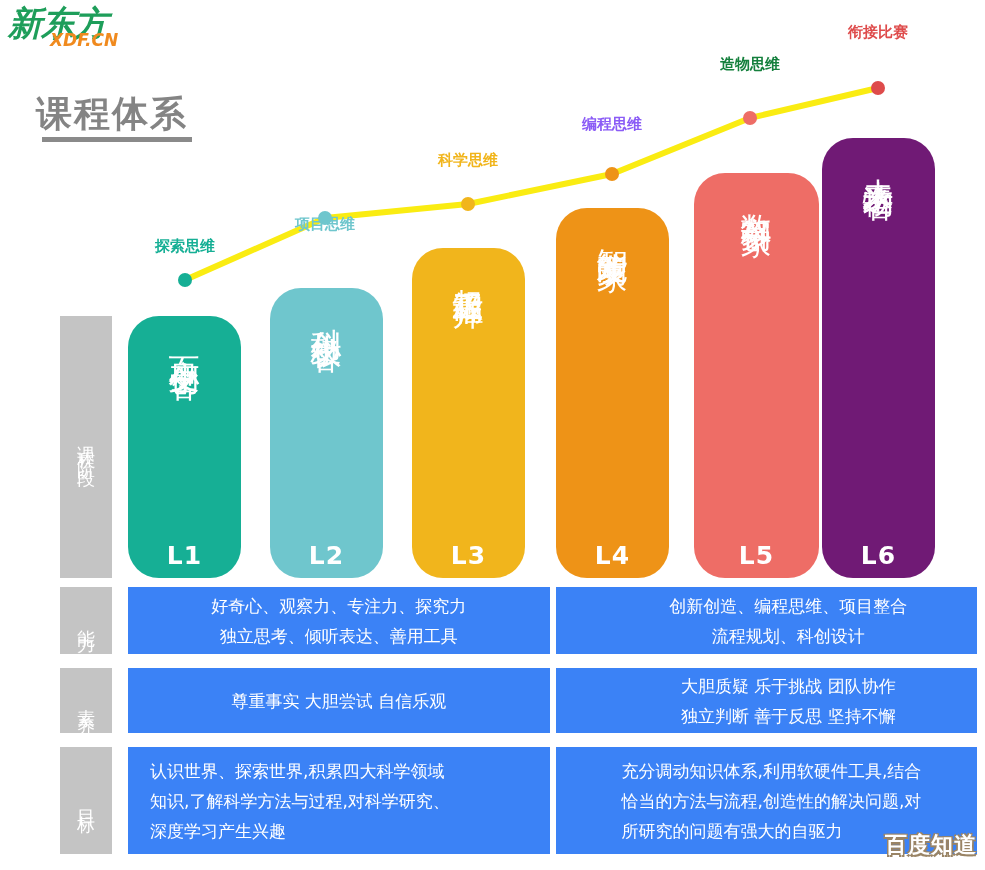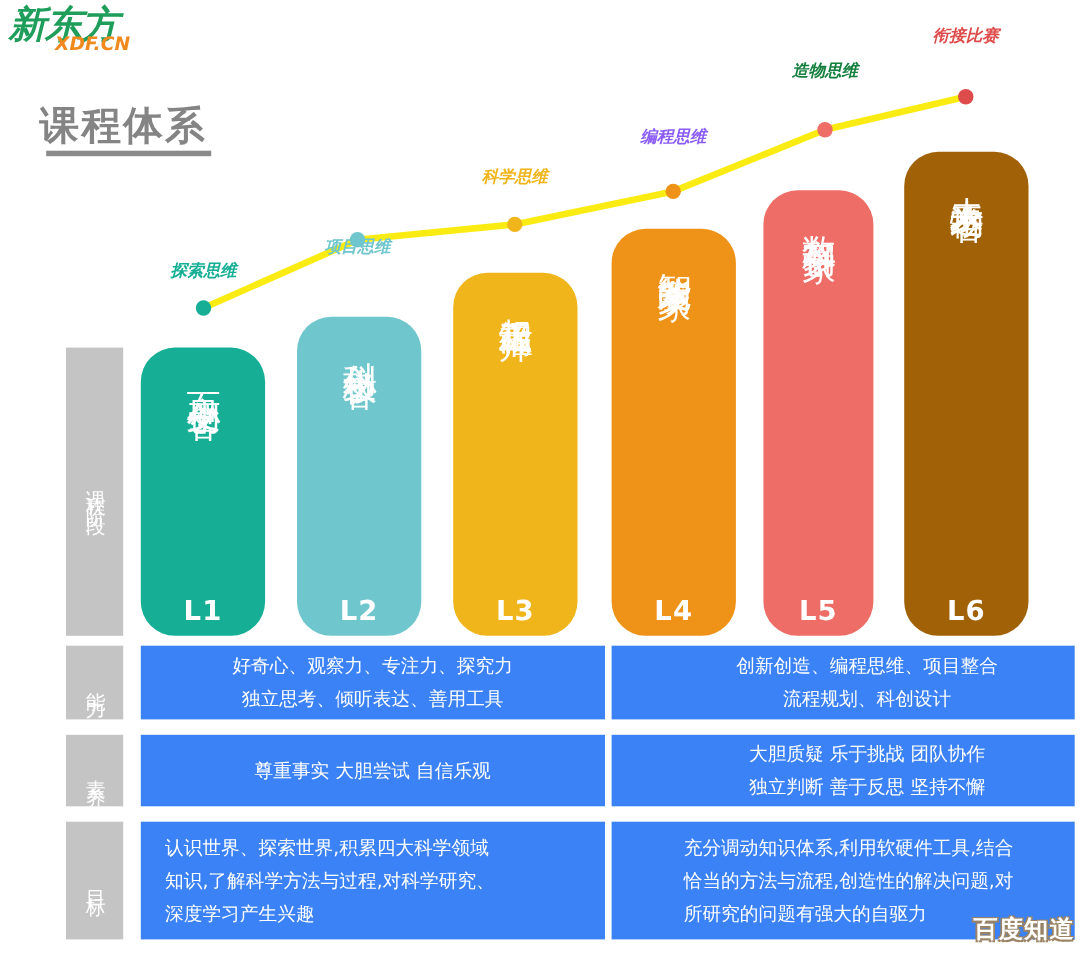--- a/index.html
+++ b/index.html
@@ -39,21 +39,20 @@
   }
 
   
   #chart { position: absolute; left: 0; top: 0; width: 985px; height: 590px; }
   #line-svg { position: absolute; left: 0; top: 0; width: 985px; height: 300px; }
 
   .node-label {
     position: absolute; text-align: center;
     font-size: 15px; font-weight: bold; line-height: 20px;
     width: 70px;
-    font-style: italic;
   }
 
   .bar {
     position: absolute; bottom: 12px;
     color: #ffffff;
     display: flex; flex-direction: column;
     align-items: center; justify-content: flex-start; border-radius: 31px;
   }
   .bar .bar-name {
     writing-mode: vertical-rl; text-orientation: upright;
@@ -171,25 +170,25 @@
     <div class="bar-level">L2</div>
   </div>
   <div class="bar" style="left:412px; width:113px; height:330px; background:#F1B51C;">
     <div class="bar-name">超级工程师</div>
     <div class="bar-level">L3</div>
   </div>
   <div class="bar" style="left:556px; width:113px; height:370px; background:#EE9317;">
     <div class="bar-name">智能发明家</div>
     <div class="bar-level">L4</div>
   </div>
-  <div class="bar" style="left:694px; width:100px; height:405px; background:#EE6D66;">
+  <div class="bar" style="left:694px; width:125px; height:405px; background:#EE6D66;">
     <div class="bar-name">数字科创家</div>
     <div class="bar-level">L5</div>
   </div>
-  <div class="bar" style="left:822px; width:113px; height:440px; background:#a16207;">
+  <div class="bar" style="left:822px; width:113px; height:440px; background:#701a75;">
     <div class="bar-name">未来造物者</div>
     <div class="bar-level">L6</div>
   </div>
 </div>
 
 <div id="table">
 
   <div class="row r1">
     <div class="row-head">
       <span>能力</span>

